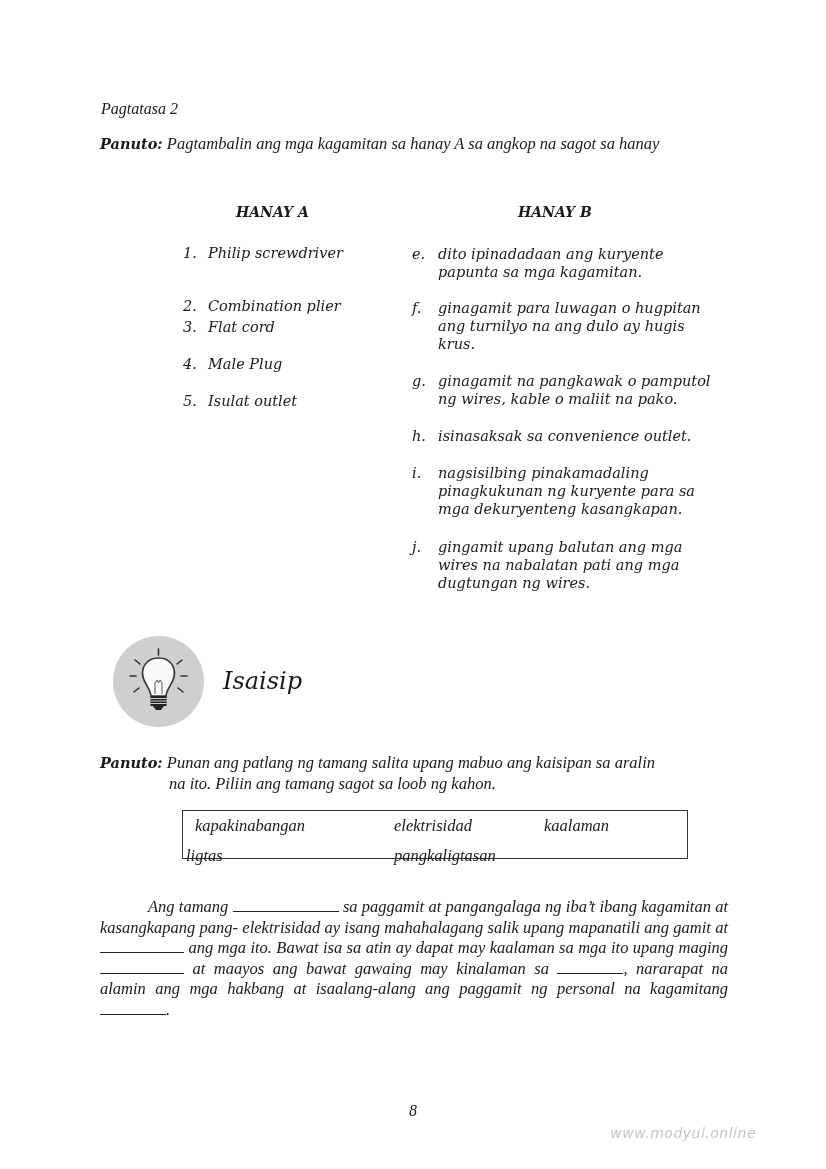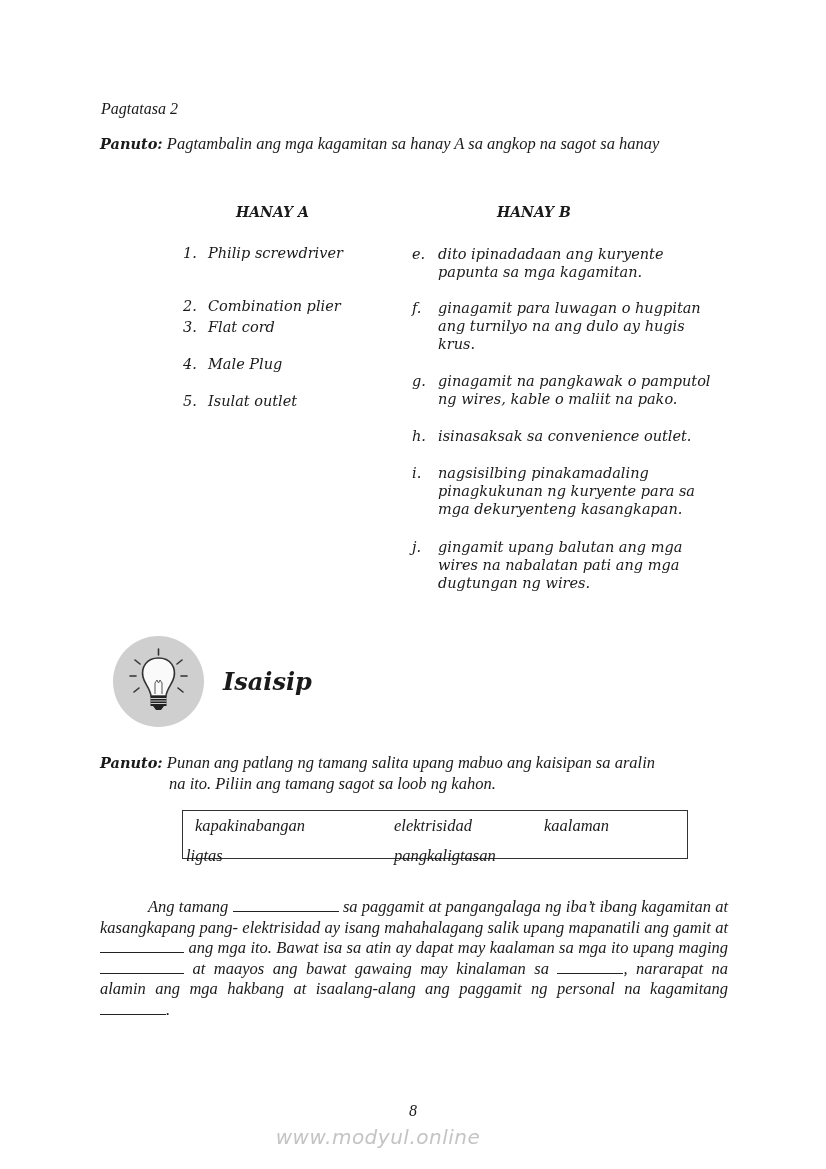--- a/index.html
+++ b/index.html
@@ -16,44 +16,44 @@
   .colhead { font-family: "DejaVu Serif", serif; font-weight: bold; font-size: 14px; }
 
   .a-item { left: 183px; font-style: italic; font-size: 14.5px; }
   .a-item .n { display: inline-block; width: 25px; }
 
   .b-item { left: 412px; width: 320px; font-size: 14.5px; line-height: 18px; display: flex; }
   .b-item .n { width: 26px; flex: none; }
   .b-item .t { flex: 1; }
 
   #bulb-circle { left: 113px; top: 636px; width: 91px; height: 91px; border-radius: 50%; background: #cfcfcf; }
-  #isaisip-title { left: 223px; top: 667px; font-family: "DejaVu Serif", serif; font-weight: bold; font-style: italic; font-size: 24px; }
+  #isaisip-title { left: 223px; top: 667px; font-family: "DejaVu Serif", serif; font-weight: normal; font-style: italic; font-size: 24px; }
 
   #word-box { left: 182px; top: 810px; width: 506px; height: 49px; border: 1.5px solid #333; box-sizing: border-box; }
   .word { position: absolute; font-family: "Liberation Serif", serif; font-size: 16.5px; }
 
   #paragraph { left: 100px; top: 897px; width: 628px; font-family: "Liberation Serif", serif; font-size: 16.5px; line-height: 20.6px; text-align: justify; }
   #paragraph .indent { display: inline-block; width: 48px; }
   .blank { display: inline-block; border-bottom: 1px solid #222; height: 12px; vertical-align: baseline; }
 
   #page-number { left: 0; width: 826px; top: 1102px; text-align: center; font-family: "Liberation Serif", serif; font-size: 16px; }
-  #watermark { left: 0; width: 756px; top: 1125px; text-align: center; font-family: "DejaVu Sans", sans-serif; font-size: 20px; color: #c4c4c4; letter-spacing: 0.5px; }
+  #watermark { left: 0; width: 756px; top: 1125px; text-align: right; font-family: "DejaVu Sans", sans-serif; font-size: 14px; color: #c4c4c4; letter-spacing: 0.5px; }
 </style>
 </head>
 <body>
 
 <div id="section-label" class="abs">Pagtatasa 2</div>
 
 <div class="abs instr" style="top:133px;">
   <span class="lbl">Panuto:</span>
   <span>Pagtambalin ang mga kagamitan sa hanay A sa angkop na sagot sa hanay</span>
 </div>
 
 <div class="abs colhead" style="left:236px; top:204px;">HANAY A</div>
-<div class="abs colhead" style="left:497px; top:204px;">HANAY B</div>
+<div class="abs colhead" style="left:518px; top:204px;">HANAY B</div>
 
 <div class="abs a-item" style="top:245px;"><span class="n">1.</span><span>Philip screwdriver</span></div>
 <div class="abs a-item" style="top:282px;margin-top:16px;"><span class="n">2.</span><span>Combination plier</span></div>
 <div class="abs a-item" style="top:319px;"><span class="n">3.</span><span>Flat cord</span></div>
 <div class="abs a-item" style="top:356px;"><span class="n">4.</span><span>Male Plug</span></div>
 <div class="abs a-item" style="top:393px;"><span class="n">5.</span><span>Isulat outlet</span></div>
 
 <div class="abs b-item" style="top:245px; width:290px;">
     <span class="n">e.</span>
     <span class="t">dito ipinadadaan ang kuryente papunta sa mga kagamitan.</span>

